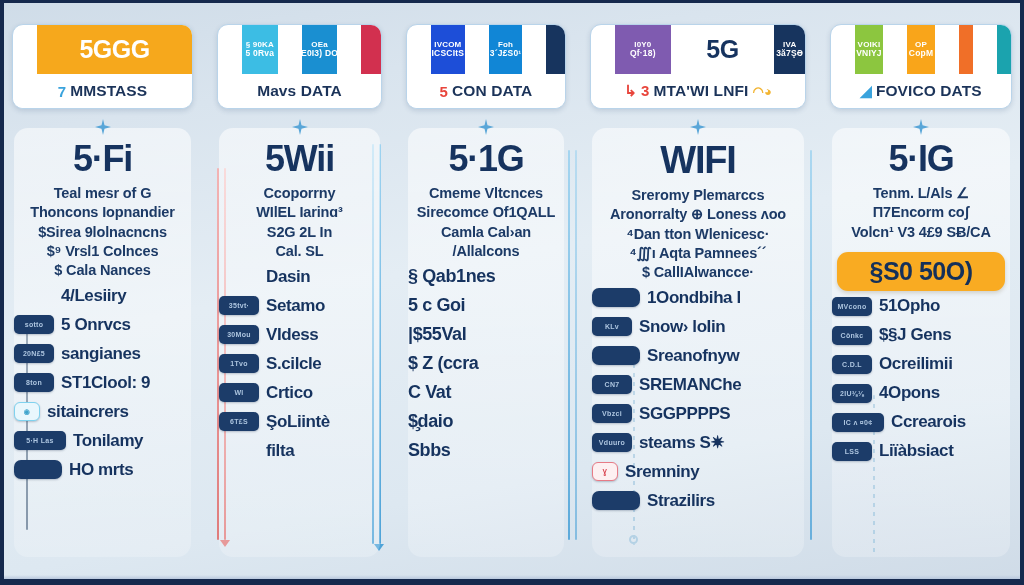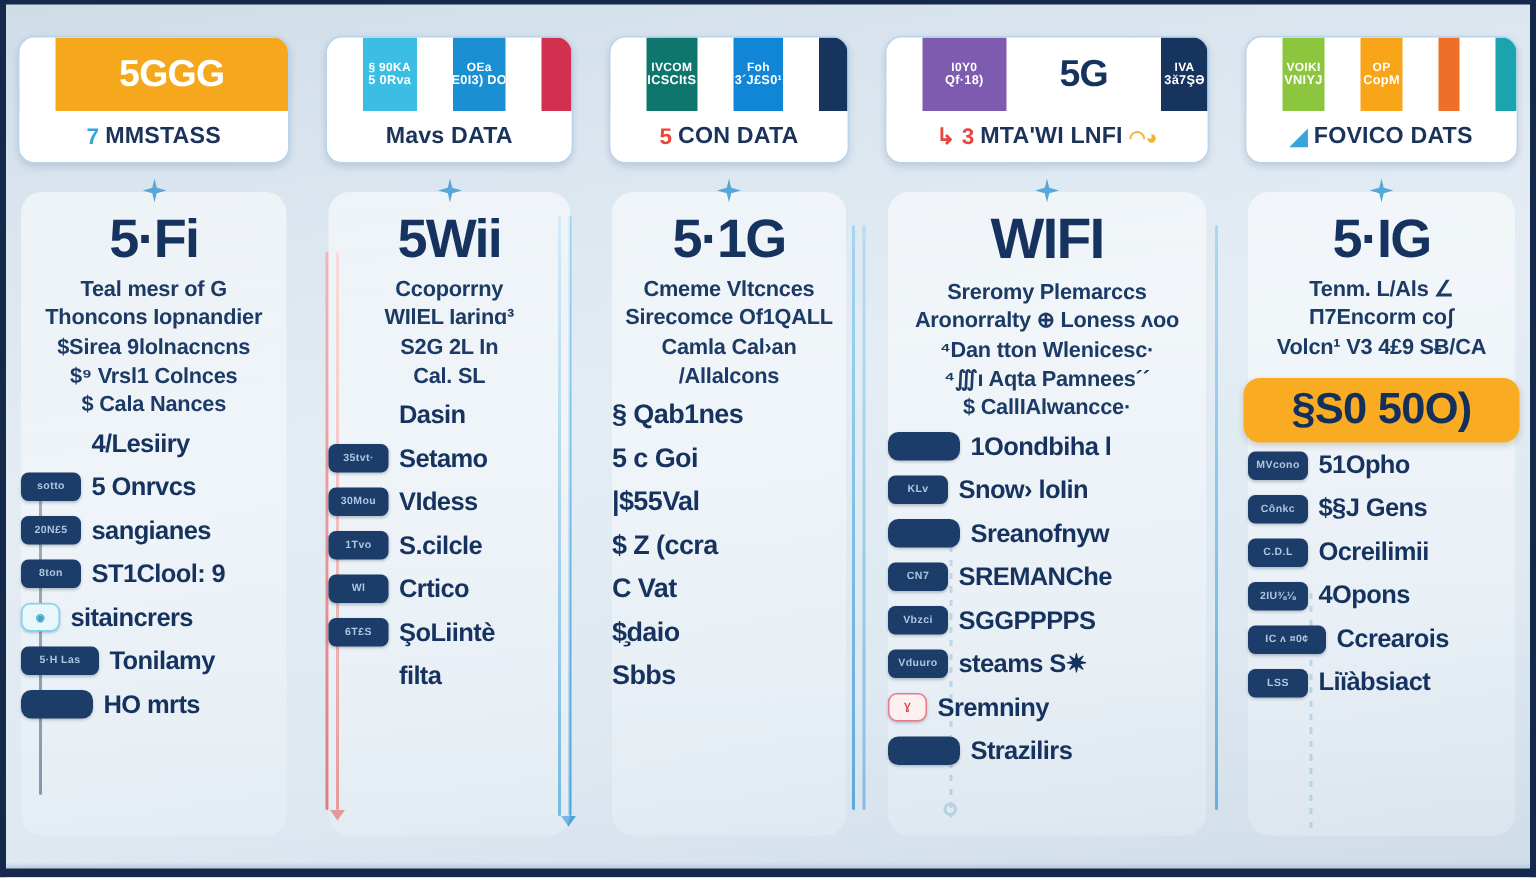--- a/index.html
+++ b/index.html
@@ -162,21 +162,21 @@
     line-height: 1.33;
     letter-spacing: -0.15px;
   }
   .desc .line { display: block; white-space: nowrap; }
 
   
   .price-chip {
     margin-top: 10px;
     background: #f9ab22;
     color: #14305a;
-    font-size: 29px;
+    font-size: 25px;
     font-weight: 800;
     letter-spacing: -0.5px;
     border-radius: 11px;
     padding: 5px 32px;
     box-shadow: 0 2px 4px rgba(90,70,20,0.2);
     white-space: nowrap;
   }
 
   
   .features {
@@ -425,21 +425,21 @@
               <span class="spacer"></span>
               <span class="feature-text">filta</span>
             </div>
           </div>
         </div>
       </div>
       <div class="col col-2">
         <div class="col-panel"></div>
         <div class="hdr-card">
           <div class="hdr-strip">
-            <div class="hdr-seg" style="background: #0f766e; color: rgb(255, 255, 255); flex: 1 1 0px;">
+            <div class="hdr-seg" style="background: #1d4ed8; color: rgb(255, 255, 255); flex: 1 1 0px;">
               <span class="seg-l1">IVCOM</span>
               <span class="seg-l2">ICSCItS</span>
             </div>
             <div class="hdr-seg" style="background: rgb(17, 134, 214); color: rgb(255, 255, 255); flex: 1 1 0px;">
               <span class="seg-l1">Foh</span>
               <span class="seg-l2">3´J£S0¹</span>
             </div>
             <div class="hdr-seg" style="background: rgb(23, 52, 94); color: rgb(255, 255, 255); flex: 0.55 1 0px;"></div>
           </div>
           <div class="hdr-label">

